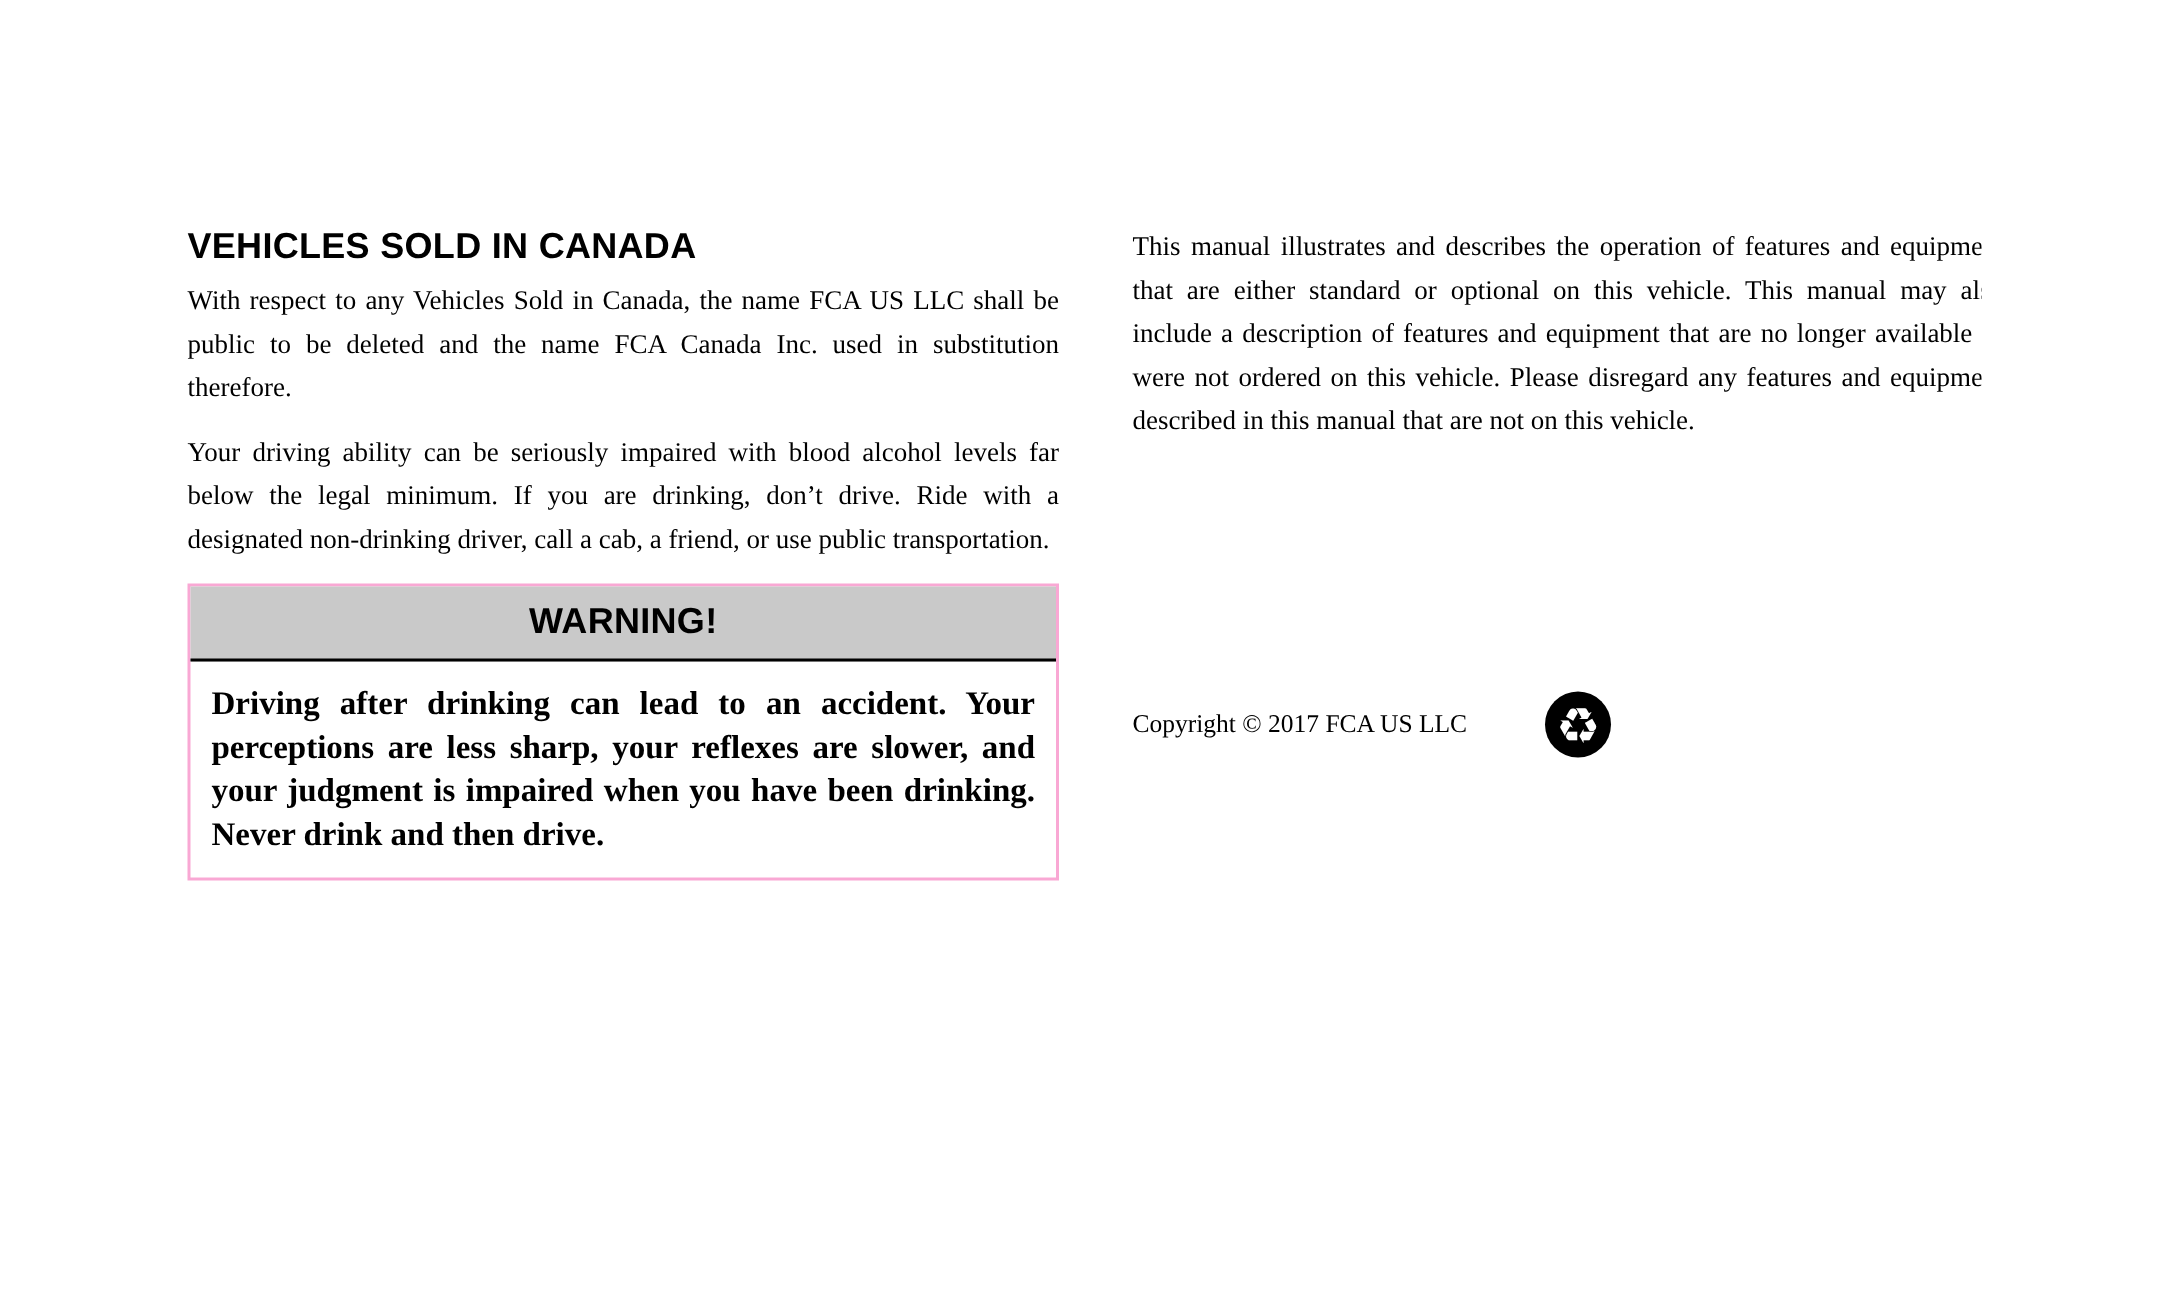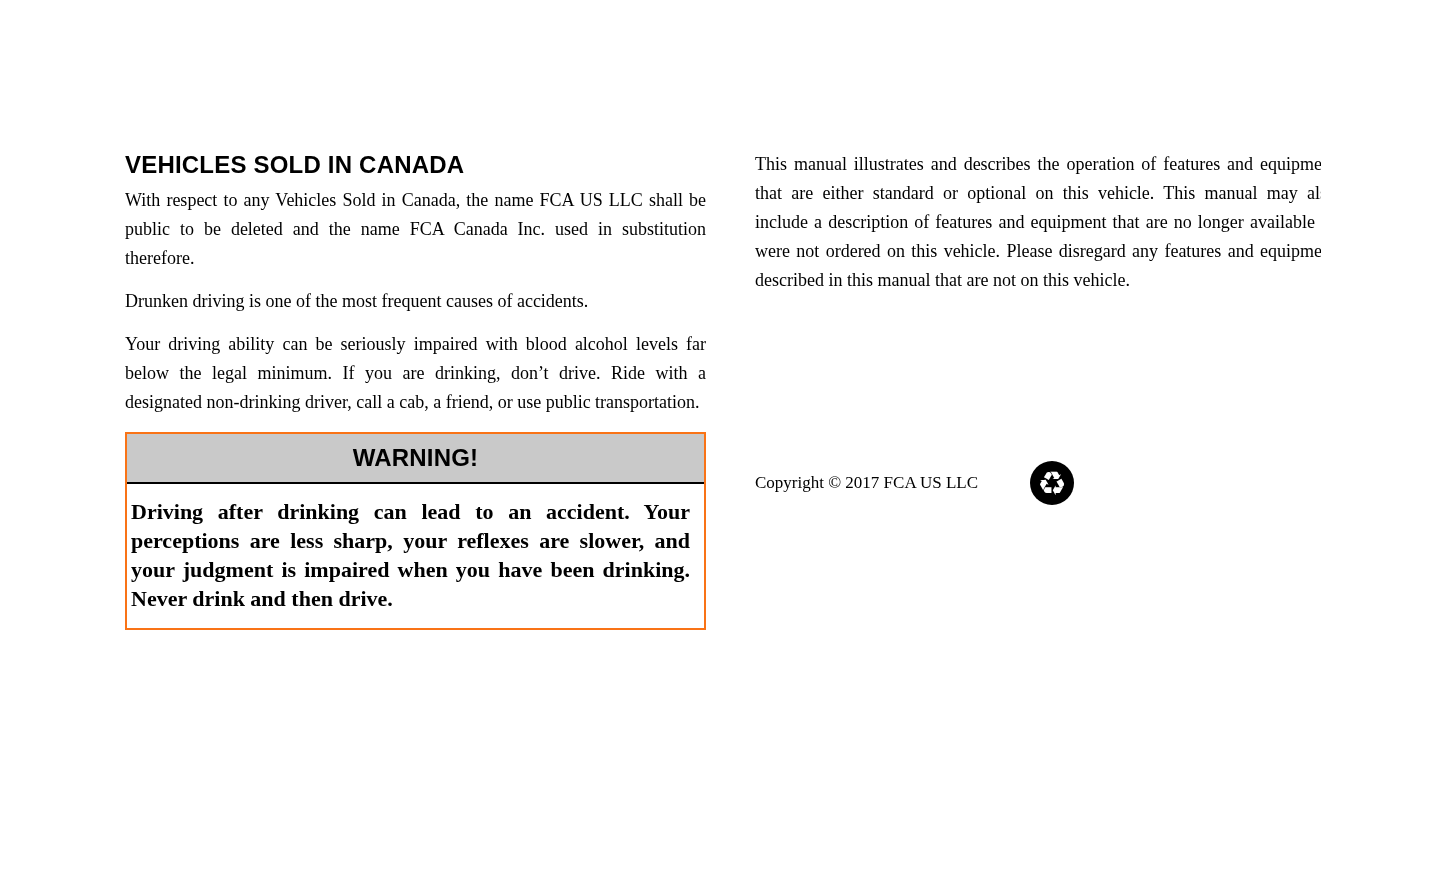--- a/index.html
+++ b/index.html
@@ -37,40 +37,40 @@
     font-weight: bold;
     font-size: 24px;
     line-height: 30px;
     margin: 4px 0 6px 0;
     letter-spacing: 0.2px;
   }
   .col h2.first {
     margin-top: 0;
   }
   .warning-box {
-    border: 2px solid #f97316;
+    border: 2px solid #f9a8d4;
     margin-top: 15px;
   }
   .warning-header {
     background: #c9c9c9;
     border-bottom: 2px solid #000000;
     font-family: "Liberation Sans", sans-serif;
     font-weight: bold;
     font-size: 24px;
     line-height: 30px;
     text-align: center;
     padding: 9px 0 9px 0;
     letter-spacing: 0.2px;
   }
   .warning-body {
     font-weight: bold;
     font-size: 22px;
     line-height: 29px;
     text-align: justify;
-    padding: 13px 14px 15px 4px;
+    padding: 13px 14px 15px 14px;
   }
   .copyright-row {
     margin-top: 166px;
     display: flex;
     align-items: center;
     gap: 52px;
   }
   .copyright-text {
     font-size: 17px;
     line-height: 30px;
@@ -94,21 +94,20 @@
 </head>
 <body>
 
 <div class="page">
   <div class="columns">
 
     <div class="col">
       <h2 class="first">VEHICLES SOLD IN CANADA</h2>
       <p>With respect to any Vehicles Sold in Canada, the name FCA US LLC shall be public to be deleted and the name FCA Canada Inc. used in substitution therefore.</p>
 
-      <p>Drunken driving is one of the most frequent causes of accidents.</p>
       <p>Your driving ability can be seriously impaired with blood alcohol levels far below the legal minimum. If you are drinking, don’t drive. Ride with a designated non-drinking driver, call a cab, a friend, or use public transportation.</p>
 
       <div class="warning-box">
         <div class="warning-header">WARNING!</div>
         <div class="warning-body">Driving after drinking can lead to an accident. Your perceptions are less sharp, your reflexes are slower, and your judgment is impaired when you have been drinking. Never drink and then drive.</div>
       </div>
     </div>
 
     <div class="col">
       <p>This manual illustrates and describes the operation of features and equipment that are either standard or optional on this vehicle. This manual may also include a description of features and equipment that are no longer available or were not ordered on this vehicle. Please disregard any features and equipment described in this manual that are not on this vehicle.</p>

